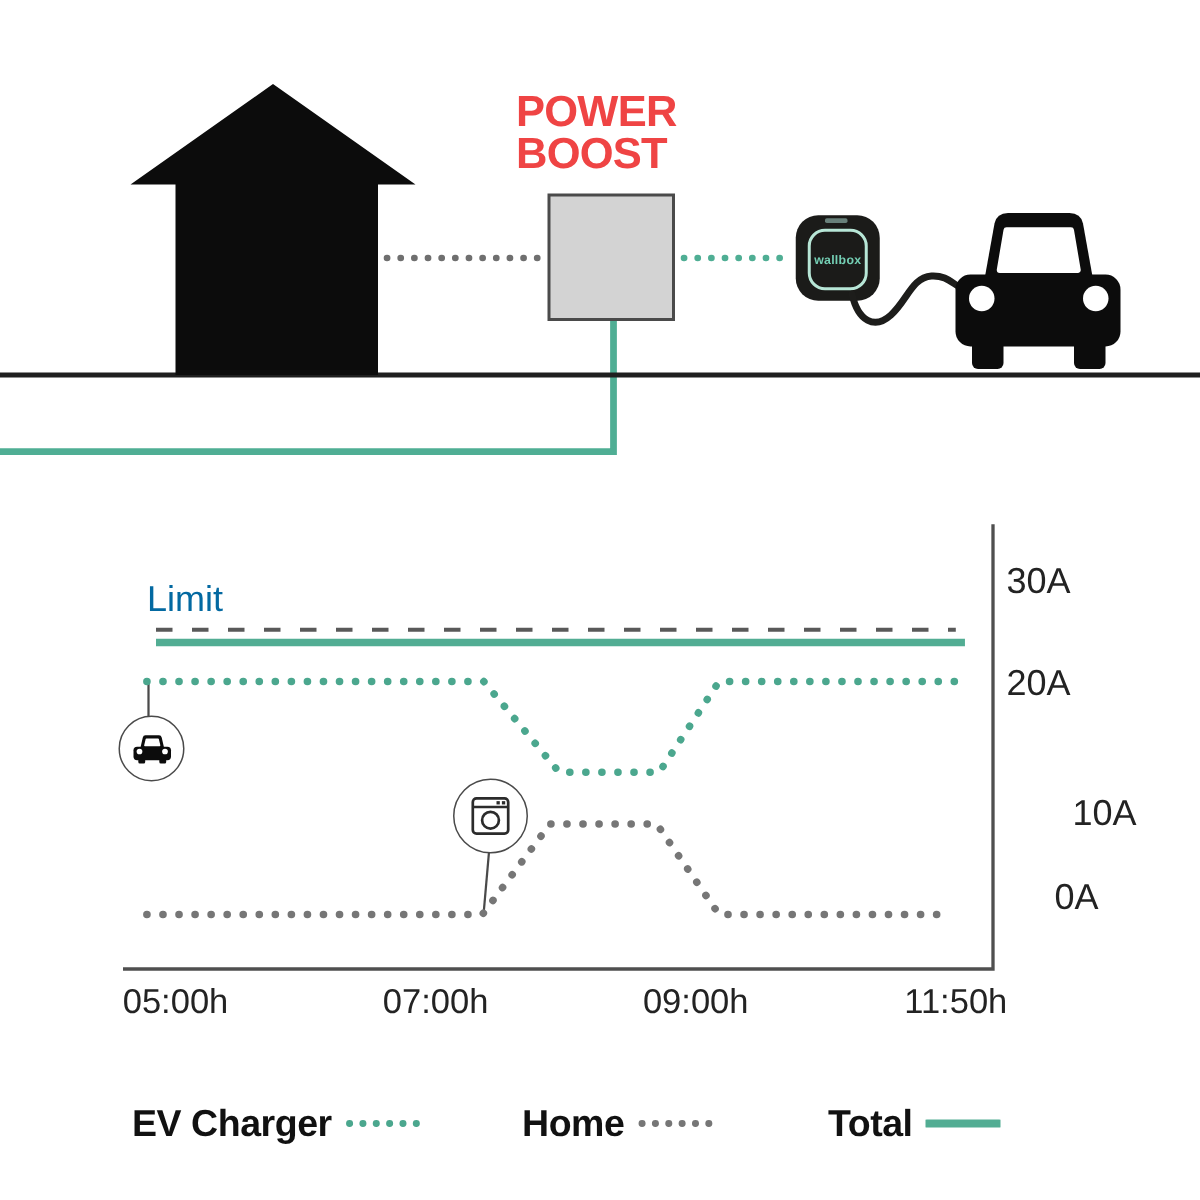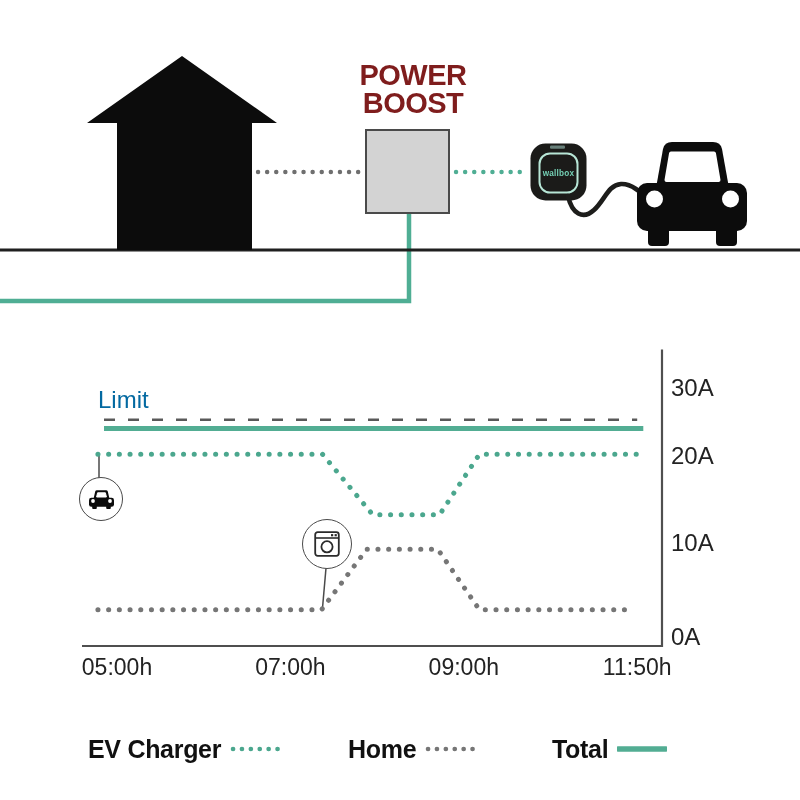--- a/index.html
+++ b/index.html
@@ -1,20 +1,20 @@
 <!DOCTYPE html>
 <html><head>
 <meta charset="utf-8">
 <style>
   html,body{margin:0;padding:0;background:#fff;}
   body{font-family:"Liberation Sans",sans-serif;}
   .stage{position:relative;width:800px;height:800px;background:#ffffff;overflow:hidden;}
   .stage svg.art{position:absolute;left:0;top:0;}
-  .pb-title{position:absolute;left:332px;top:61px;width:162px;text-align:center;
-    font-weight:bold;font-size:29px;line-height:28px;letter-spacing:-0.5px;color:#7f1d1d;}
+  .pb-title{position:absolute;left:344px;top:61px;width:162px;text-align:left;
+    font-weight:bold;font-size:29px;line-height:28px;letter-spacing:-0.5px;color:#ef4444;}
   .limit-label{position:absolute;left:98px;top:386px;font-size:24px;color:#0369a1;}
   .ytick{position:absolute;left:671px;font-size:24px;color:#232323;}
   .xtick{position:absolute;top:654px;font-size:23px;color:#232323;transform:translateX(-50%);white-space:nowrap;}
   .badge{position:absolute;background:#fff;border:1.5px solid #4a4a4a;border-radius:50%;
     display:flex;align-items:center;justify-content:center;box-sizing:border-box;}
   .badge.car{left:79px;top:477px;width:44px;height:44px;}
   .badge.washer{left:302px;top:519px;width:50px;height:50px;}
   .legend{position:absolute;left:0;top:734px;width:644px;height:32px;}
   .legend-item{position:absolute;display:flex;align-items:center;gap:9px;height:30px;}
   .legend-label{font-weight:bold;font-size:25px;color:#111;letter-spacing:-0.3px;}
@@ -72,22 +72,22 @@
 
   <div class="pb-title">
     <div>POWER</div>
     <div>BOOST</div>
   </div>
 
   <div class="limit-label">Limit</div>
   <div id="y-ticks">
       <div class="ytick" style="top: 374px;">30A</div>
       <div class="ytick" style="top: 442.34px;">20A</div>
-      <div class="ytick" style="top: 528.67px;">10A</div>
-      <div class="ytick" style="top: 623px;">0A</div>
+      <div class="ytick" style="top: 528.67px; margin-left: 44px;">10A</div>
+      <div class="ytick" style="top: 585px; margin-left: 32px;">0A</div>
     </div>
   <div id="x-ticks">
       <div class="xtick" style="left: 117px; text-align: center;">05:00h</div>
       <div class="xtick" style="left: 290.4px;">07:00h</div>
       <div class="xtick" style="left: 463.8px;">09:00h</div>
       <div class="xtick" style="left: 637.2px;">11:50h</div>
     </div>
 
   <div class="badge car">
     <svg width="27" height="21" viewBox="0 0 27 21">

